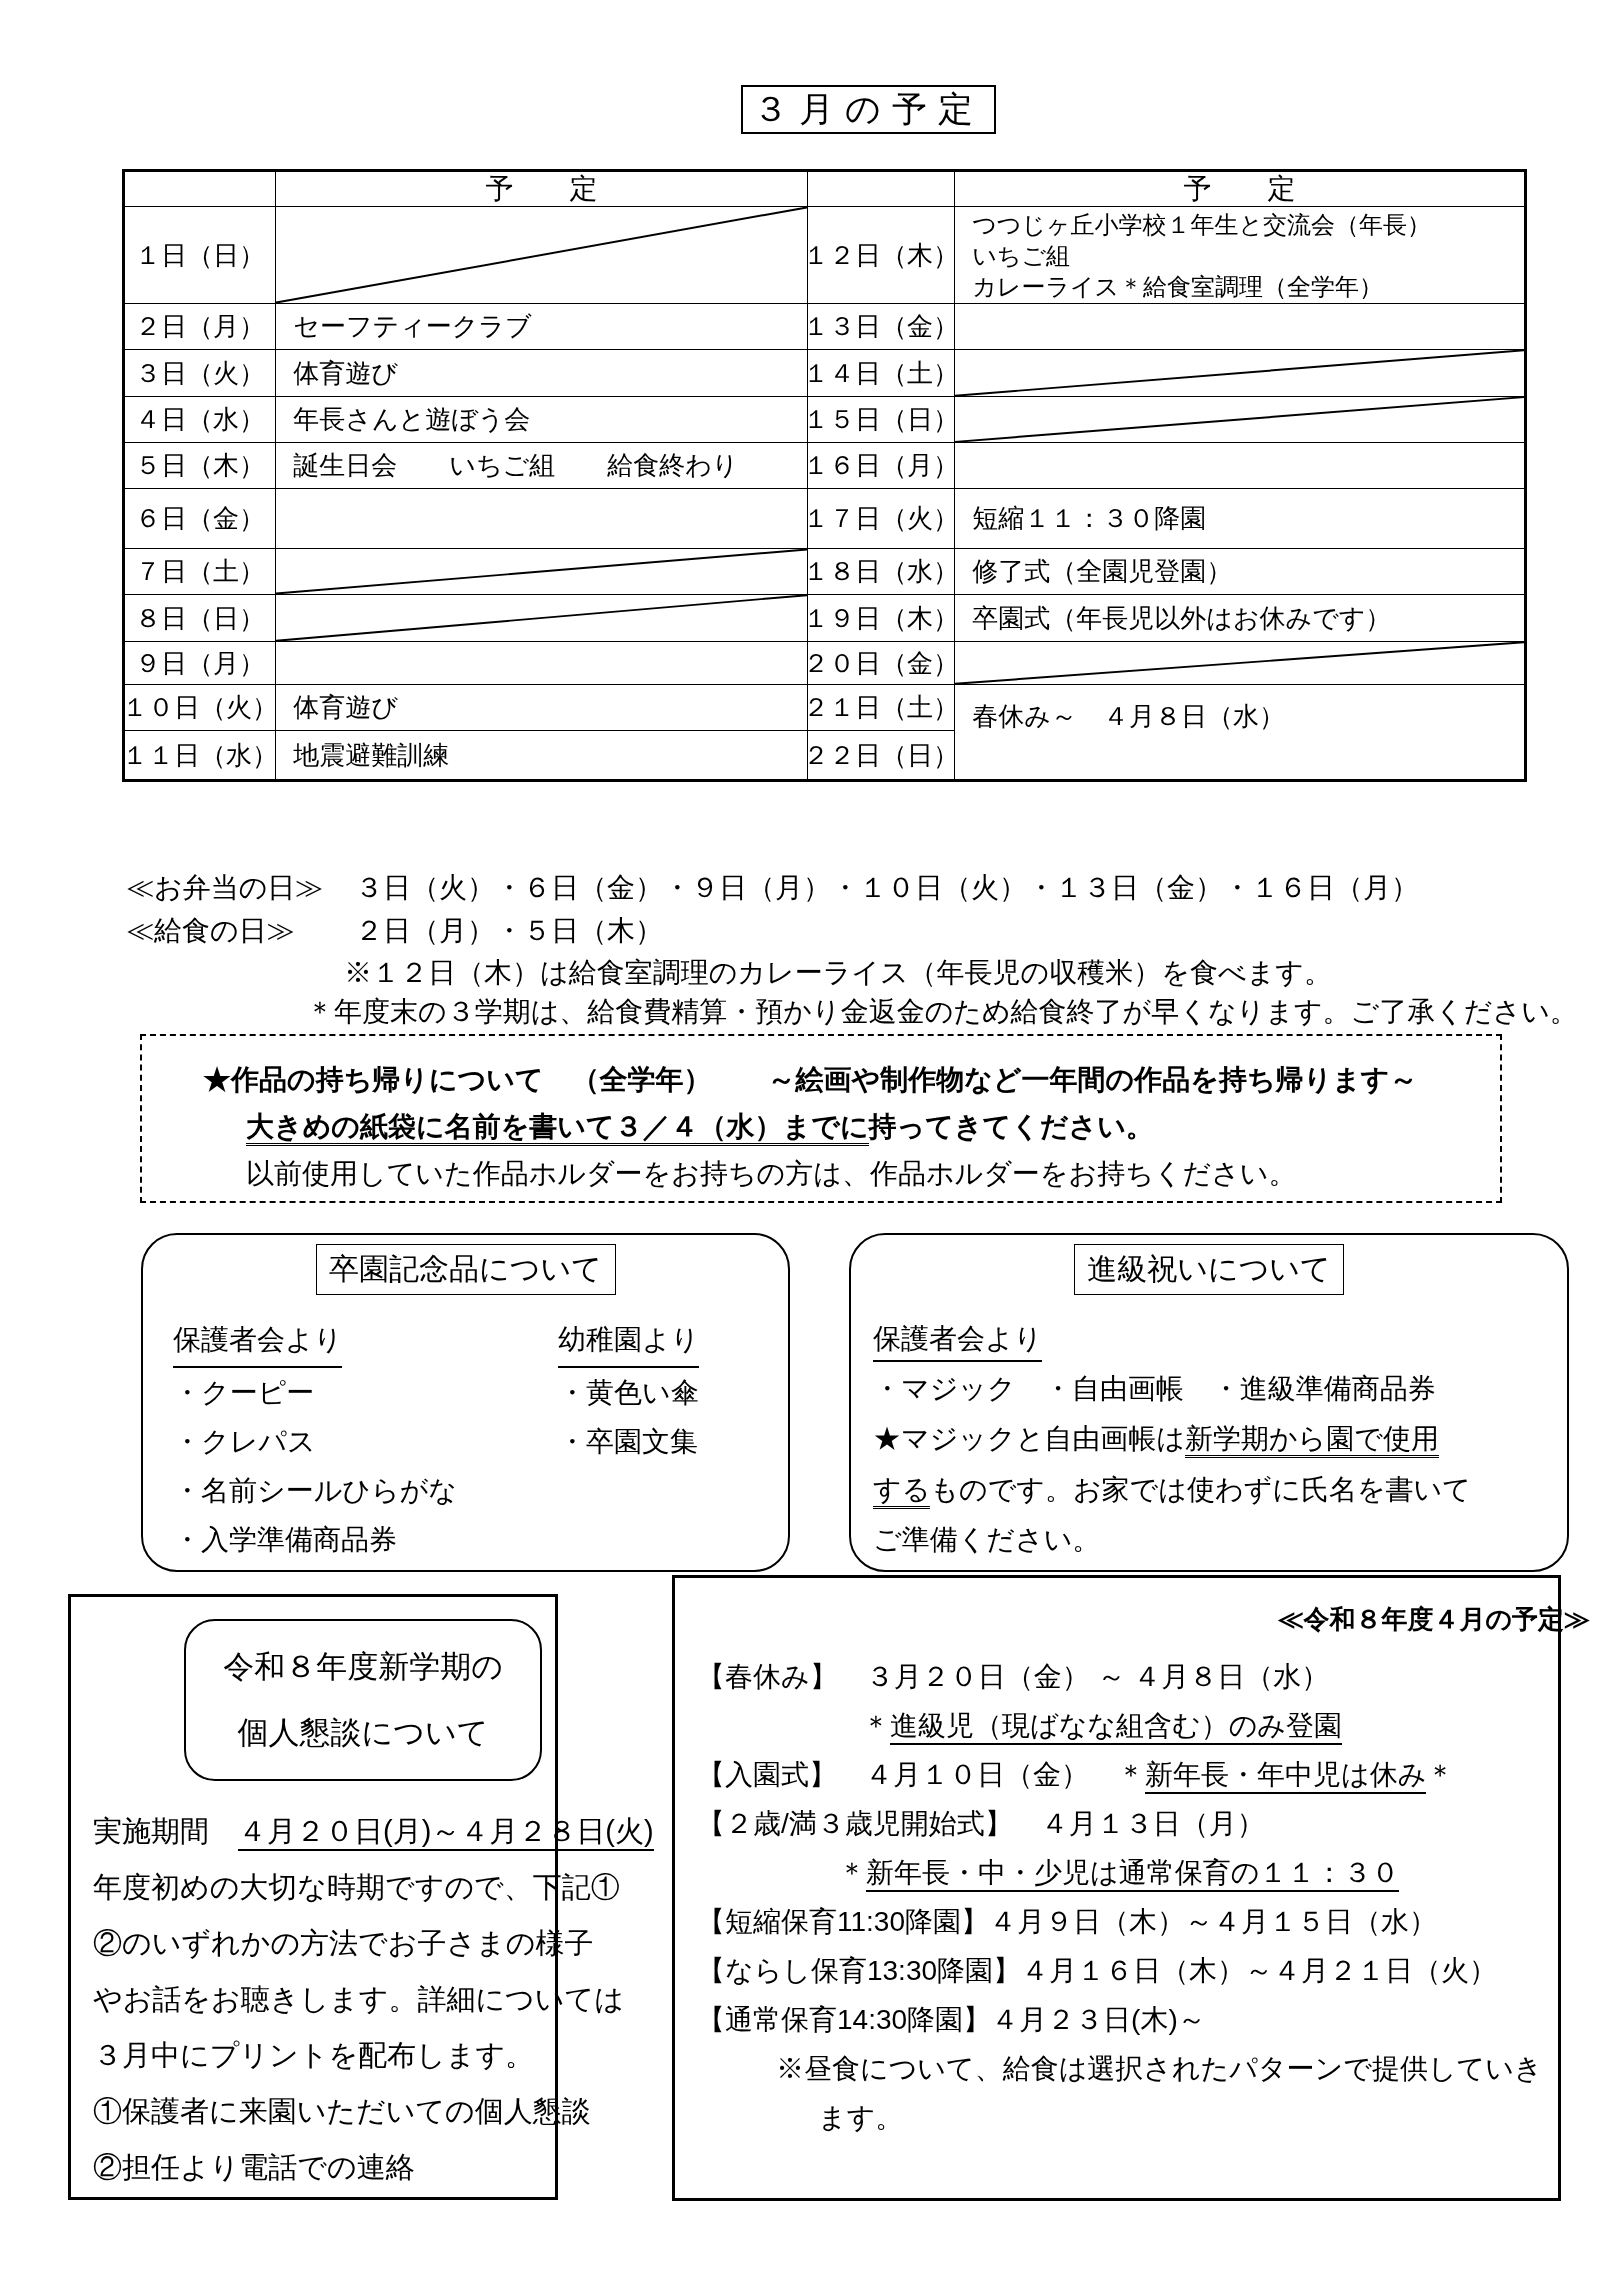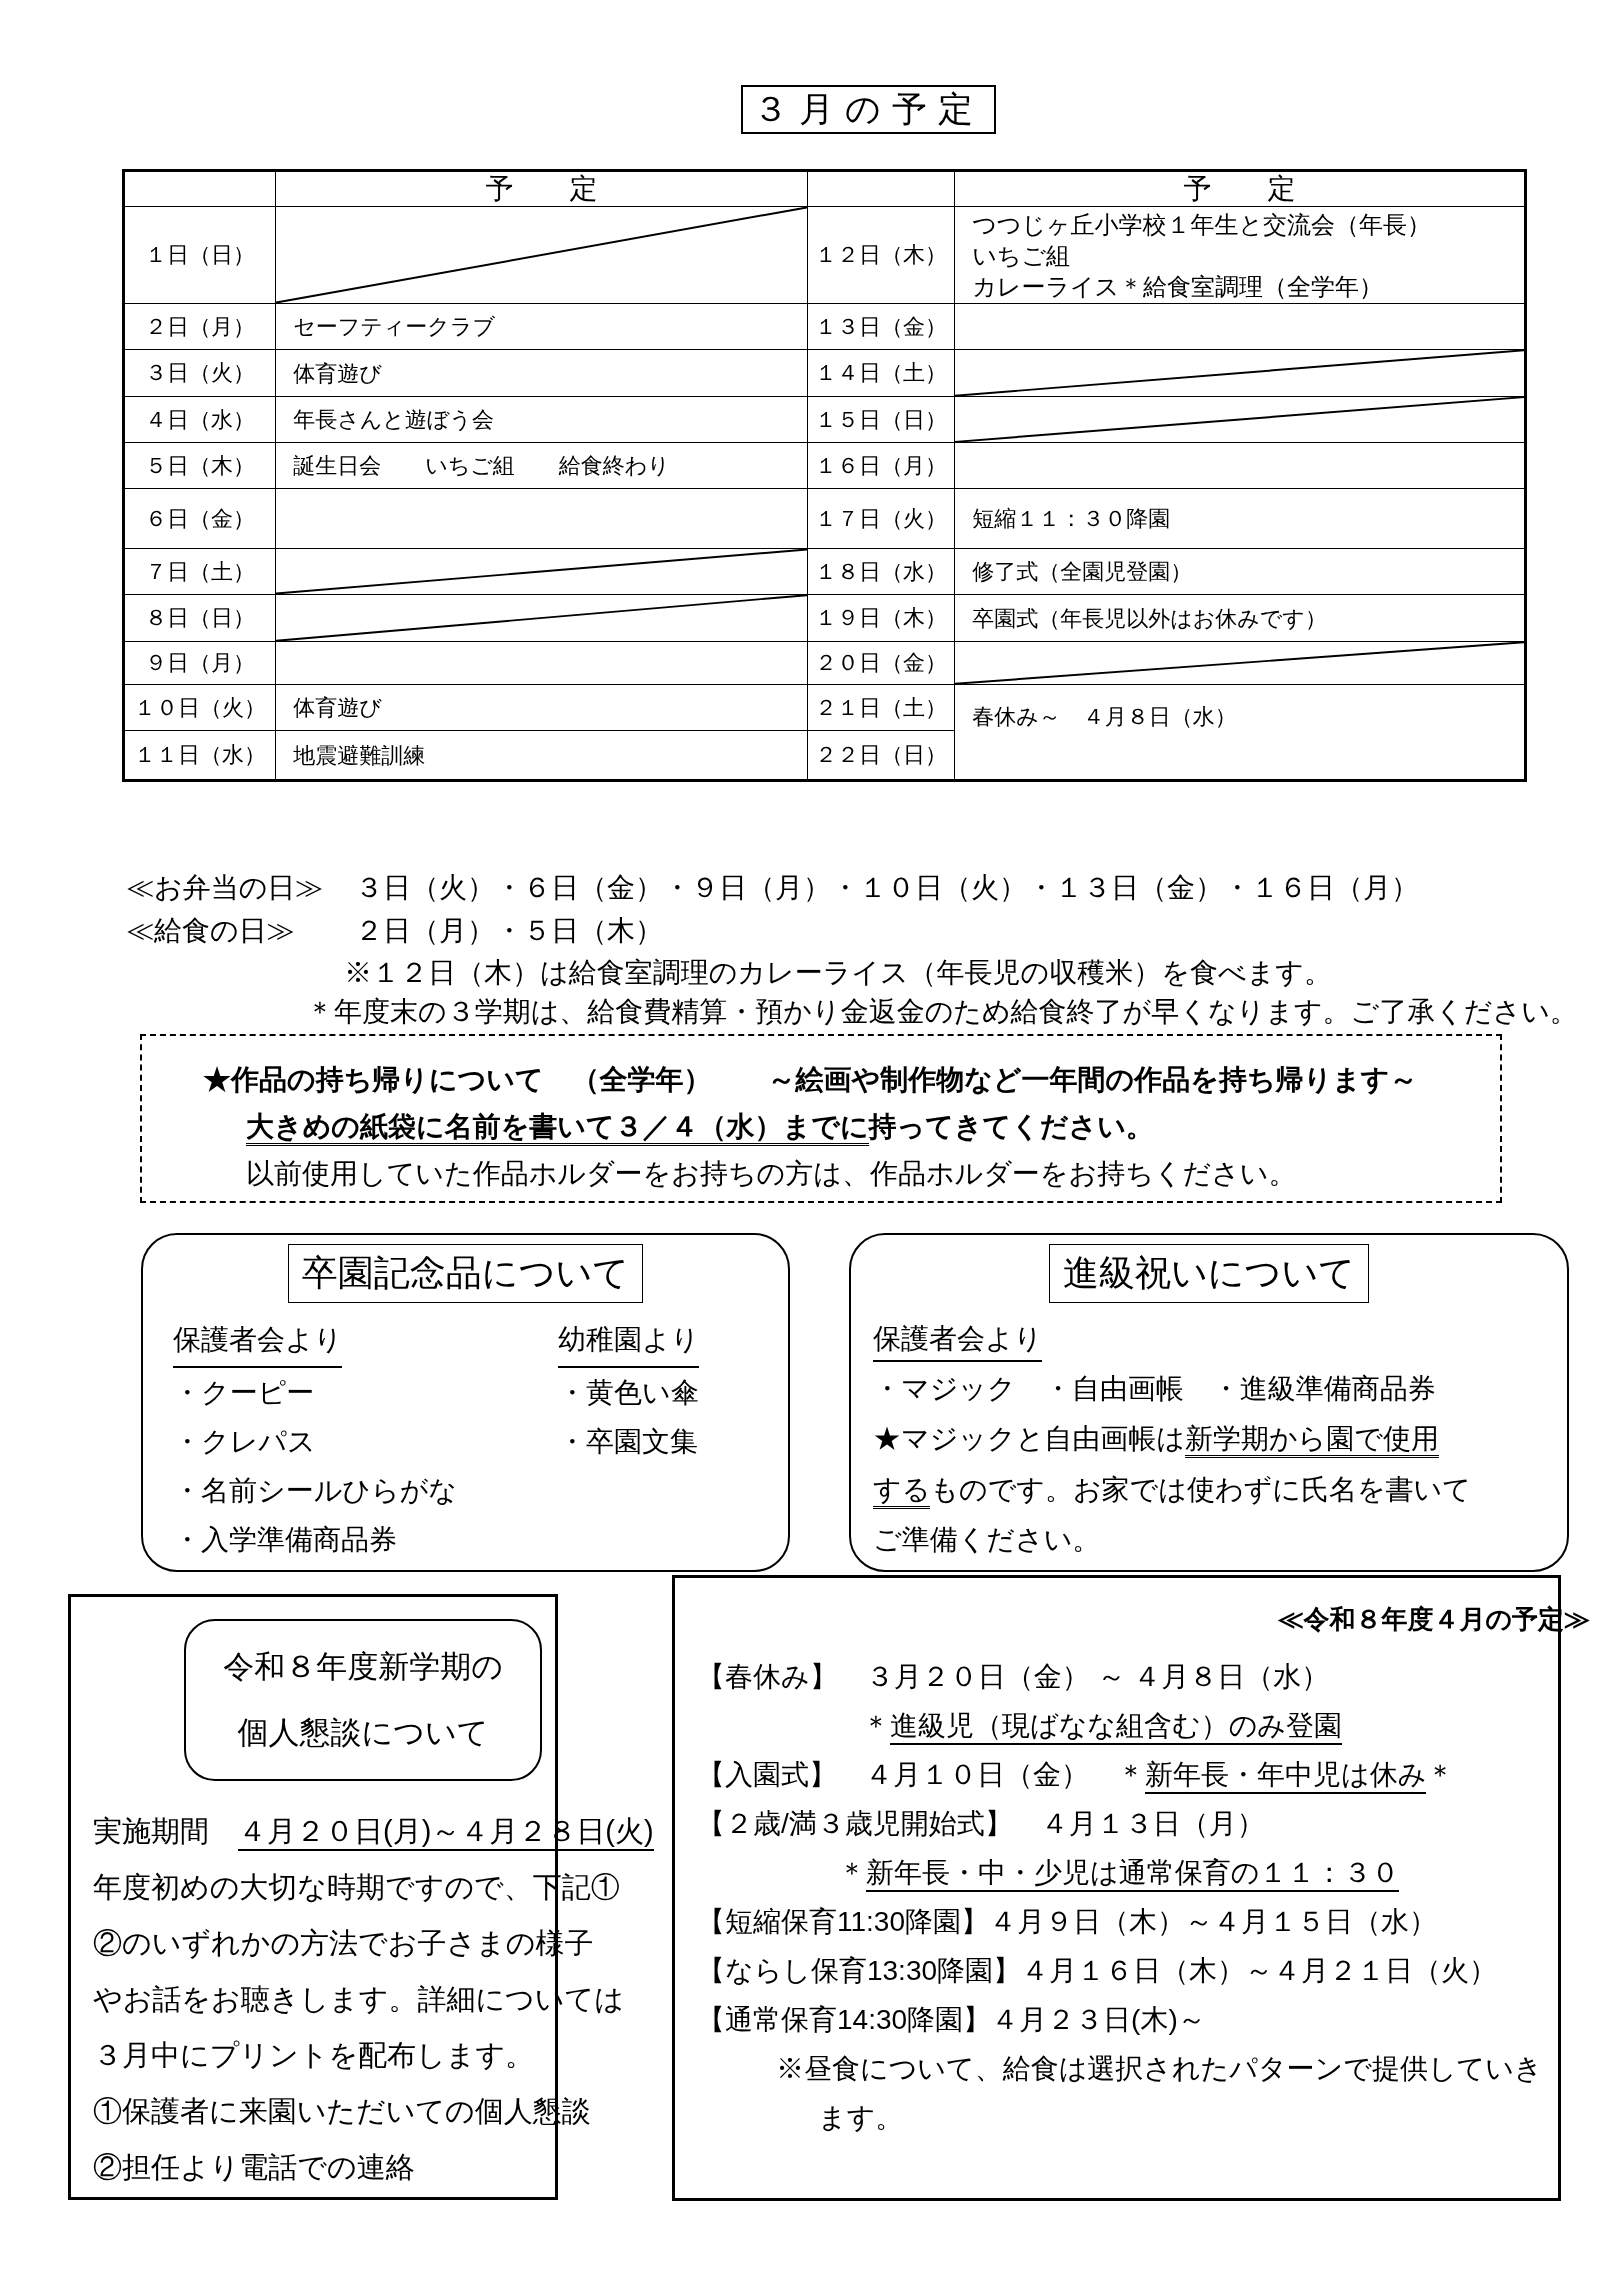--- a/index.html
+++ b/index.html
@@ -14,21 +14,21 @@
     font-size:35px;letter-spacing:11px;box-sizing:border-box;white-space:nowrap;
   }
   
   .cal{
     position:absolute;left:122px;top:169px;width:1405px;box-sizing:border-box;
     border:3.1px solid #000;display:grid;
     grid-template-columns:151px 532px 147px 1fr;
     grid-template-rows:35px 97px 46px 47px 46px 46px 60px 46px 47px 43px 46px 48px;
   }
   .cell{border-right:1.6px solid #000;border-bottom:1.6px solid #000;box-sizing:border-box;
-        position:relative;display:flex;align-items:center;font-size:22px;background:#fff;}
+        position:relative;display:flex;align-items:center;font-size:26px;background:#fff;}
   .cell.lastcol{border-right:none;}
   .cell.lastrow{border-bottom:none;}
   .cell.hdr{justify-content:center;font-size:28px;}
   .cell.date{justify-content:center;white-space:nowrap;}
   .cell.event{padding-left:17.3px;white-space:pre-line;line-height:31px;}
   .cell.event.tall{align-items:flex-start;padding-top:1.6px;font-size:24px;}
   .cell.event.merge{grid-row:span 2;align-items:flex-start;padding-top:15.7px;}
   .diag{position:absolute;left:0;top:0;width:100%;height:100%;}
   .diag line{stroke:#000;stroke-width:2.5;}
   
@@ -39,21 +39,21 @@
     position:absolute;left:140px;top:1034px;width:1362px;height:169px;
     border:2.4px dashed #000;box-sizing:border-box;
   }
   .th-line{position:absolute;font-size:28px;white-space:nowrap;}
   .bold{font-weight:bold;}
   .ul{border-bottom:2.4px solid #000;padding-bottom:1.6px;}
   .ul2{border-bottom:3.9px double #000;padding-bottom:0.8px;}
   
   .rbox{position:absolute;border:2.4px solid #000;border-radius:36px;box-sizing:border-box;background:#fff;}
   .rbox-title-wrap{position:absolute;left:0;top:9.4px;width:100%;text-align:center;}
-  .rbox-title{display:inline-block;border:1.6px solid #000;padding:3.9px 12.6px;font-size:36px;white-space:nowrap;}
+  .rbox-title{display:inline-block;border:1.6px solid #000;padding:3.9px 12.6px;font-size:30px;white-space:nowrap;}
   .gift-col{position:absolute;font-size:28px;line-height:49px;white-space:nowrap;}
   .gift-head{display:inline-block;border-bottom:2.4px solid #000;padding-bottom:1.6px;}
   .promo-line{position:absolute;left:22px;font-size:28px;white-space:nowrap;}
   
   .bbox{position:absolute;border:3.1px solid #000;box-sizing:border-box;background:#fff;}
   .interview-title{
     position:absolute;left:113px;top:22px;width:358px;height:162px;
     border:2.4px solid #000;border-radius:31px;box-sizing:border-box;
     display:flex;flex-direction:column;align-items:center;justify-content:center;
     font-size:31px;line-height:66px;white-space:nowrap;text-align:center;

